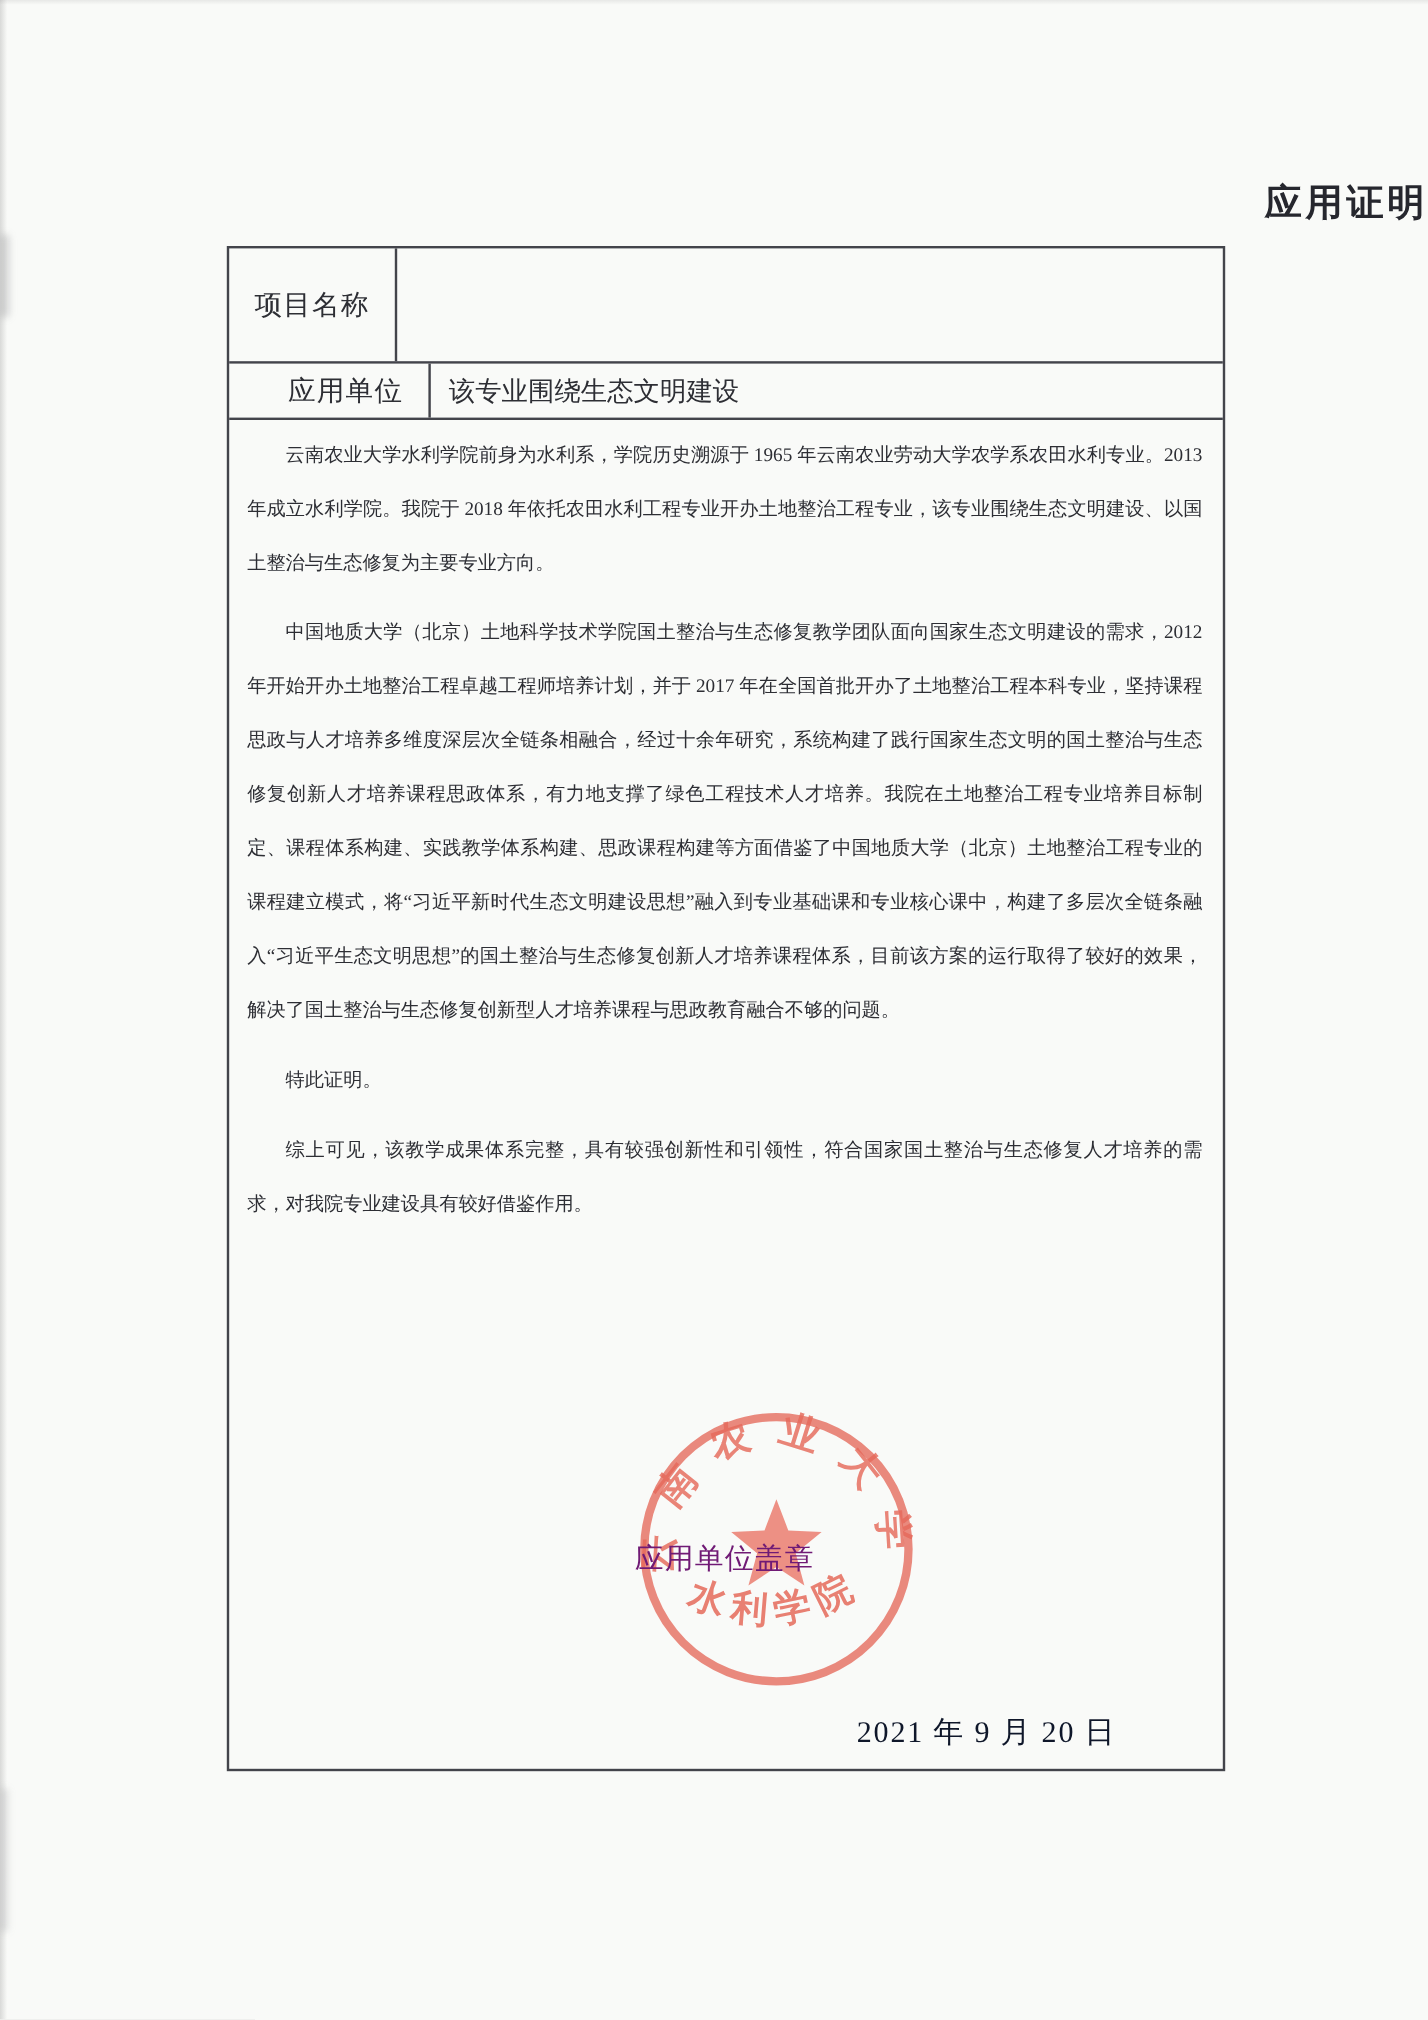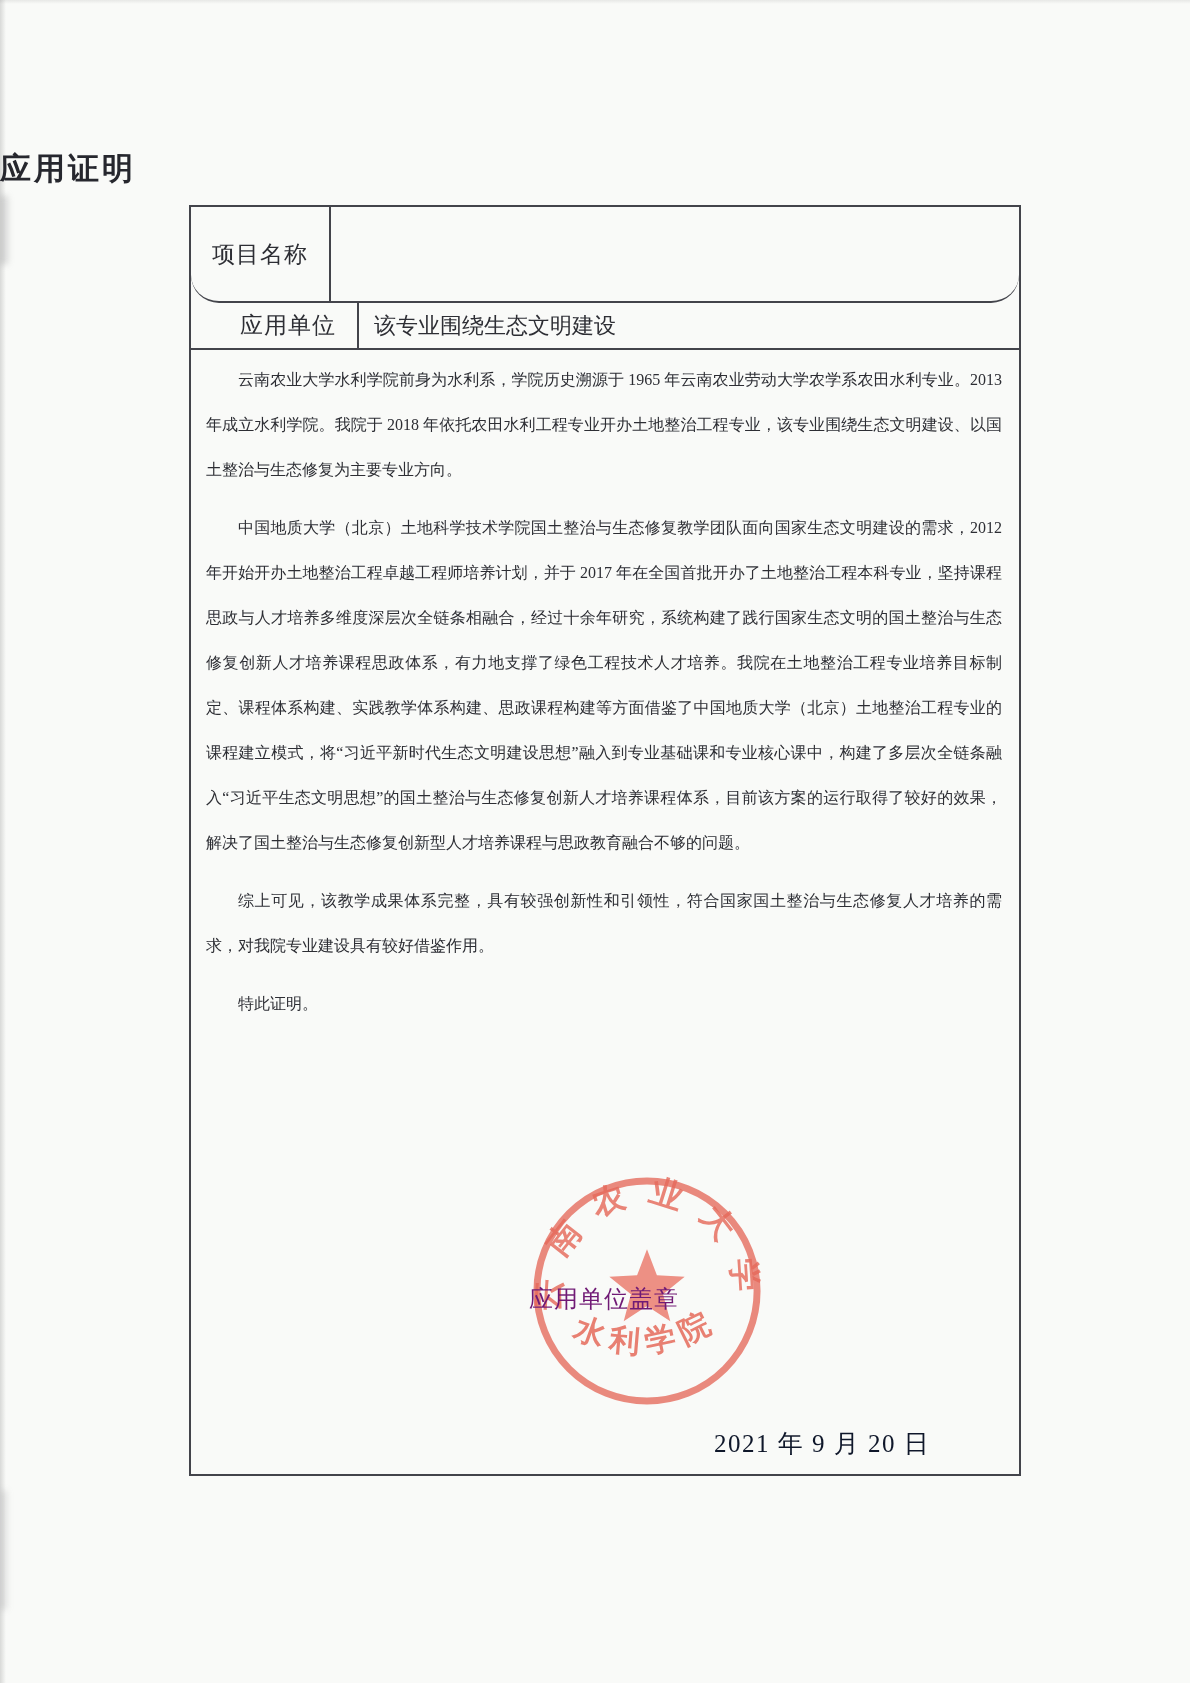--- a/index.html
+++ b/index.html
@@ -25,34 +25,34 @@
     position:absolute; left:0; top:195px; width:8px; height:70px;
     background:rgba(110,110,115,0.25); filter:blur(3px); border-radius:4px;
   }
   .smudge-b {
     position:absolute; left:0; top:1490px; width:7px; height:120px;
     background:rgba(120,120,125,0.2); filter:blur(3px); border-radius:4px;
   }
 
   .doc-title {
     position:absolute; left:0; top:148px; width:1190px;
-    text-align:left;
+    text-align:right;
     font-size:31px; font-weight:bold; letter-spacing:3px;
     color:#26272e;
   }
 
   .cert-table {
     position:absolute; left:189px; top:205px;
     width:832px; height:1271px;
     border:2px solid #43444b;
     box-sizing:border-box;
     background:transparent;
   }
   .trow { display:flex; border-bottom:2px solid #43444b; box-sizing:border-box; }
-  .trow-project { height:96px;border-radius:28px; }
+  .trow-project { height:96px; }
   .trow-unit { height:47px;padding-left:28px; }
   .tlabel {
     width:140px; flex:0 0 140px;
     border-right:2px solid #43444b; box-sizing:border-box;
     display:flex; align-items:center; justify-content:center;
     font-size:23px; letter-spacing:1px;
   }
   .tvalue {
     flex:1; display:flex; align-items:center;
     padding:0 14px 0 15px;
@@ -104,22 +104,22 @@
     <div class="trow trow-unit">
       <div class="tlabel">应用单位</div>
       <div class="tvalue">
         <span>该专业围绕生态文明建设</span>
       </div>
     </div>
 
     <div class="tbody-cell">
       <p class="first">云南农业大学水利学院前身为水利系，学院历史溯源于 1965 年云南农业劳动大学农学系农田水利专业。2013 年成立水利学院。我院于 2018 年依托农田水利工程专业开办土地整治工程专业，该专业围绕生态文明建设、以国土整治与生态修复为主要专业方向。</p>
       <p>中国地质大学（北京）土地科学技术学院国土整治与生态修复教学团队面向国家生态文明建设的需求，2012 年开始开办土地整治工程卓越工程师培养计划，并于 2017 年在全国首批开办了土地整治工程本科专业，坚持课程思政与人才培养多维度深层次全链条相融合，经过十余年研究，系统构建了践行国家生态文明的国土整治与生态修复创新人才培养课程思政体系，有力地支撑了绿色工程技术人才培养。我院在土地整治工程专业培养目标制定、课程体系构建、实践教学体系构建、思政课程构建等方面借鉴了中国地质大学（北京）土地整治工程专业的课程建立模式，将“习近平新时代生态文明建设思想”融入到专业基础课和专业核心课中，构建了多层次全链条融入“习近平生态文明思想”的国土整治与生态修复创新人才培养课程体系，目前该方案的运行取得了较好的效果，解决了国土整治与生态修复创新型人才培养课程与思政教育融合不够的问题。</p>
+      <p>特此证明。</p>
       <p>综上可见，该教学成果体系完整，具有较强创新性和引领性，符合国家国土整治与生态修复人才培养的需求，对我院专业建设具有较好借鉴作用。</p>
-      <p>特此证明。</p>
     </div>
 
   </div>
 
   <div class="stamp-label">应用单位盖章</div>
 
   <svg class="seal" viewBox="0 0 240 240" xmlns="http://www.w3.org/2000/svg">
     <circle cx="120" cy="120" r="111" fill="none" stroke="rgba(227,90,74,0.78)" stroke-width="7"></circle>
     <polygon points="120,78 130,104.2 158,105.6 136.2,123.3 143.5,150.4 120,135 96.5,150.4 103.8,123.3 82,105.6 110,104.2" fill="rgba(232,102,86,0.8)"></polygon>
     <path id="sealArcPath" d="M 43.8,164 A 88,88 0 1 1 196.2,164" fill="none"></path>

